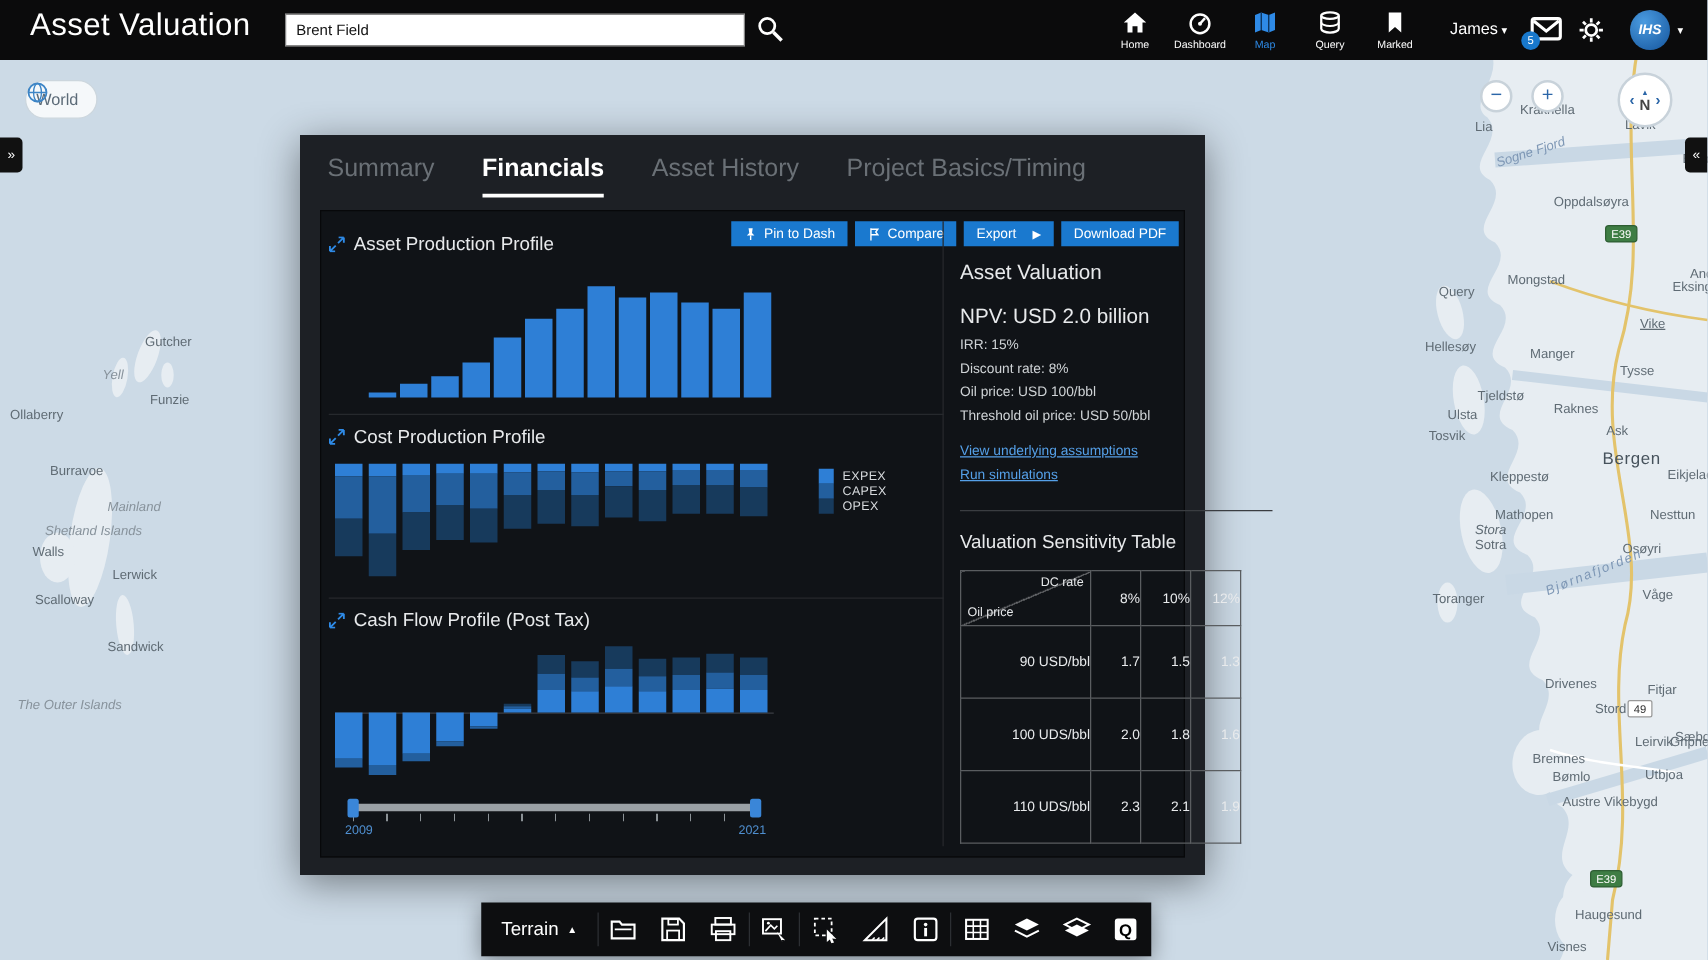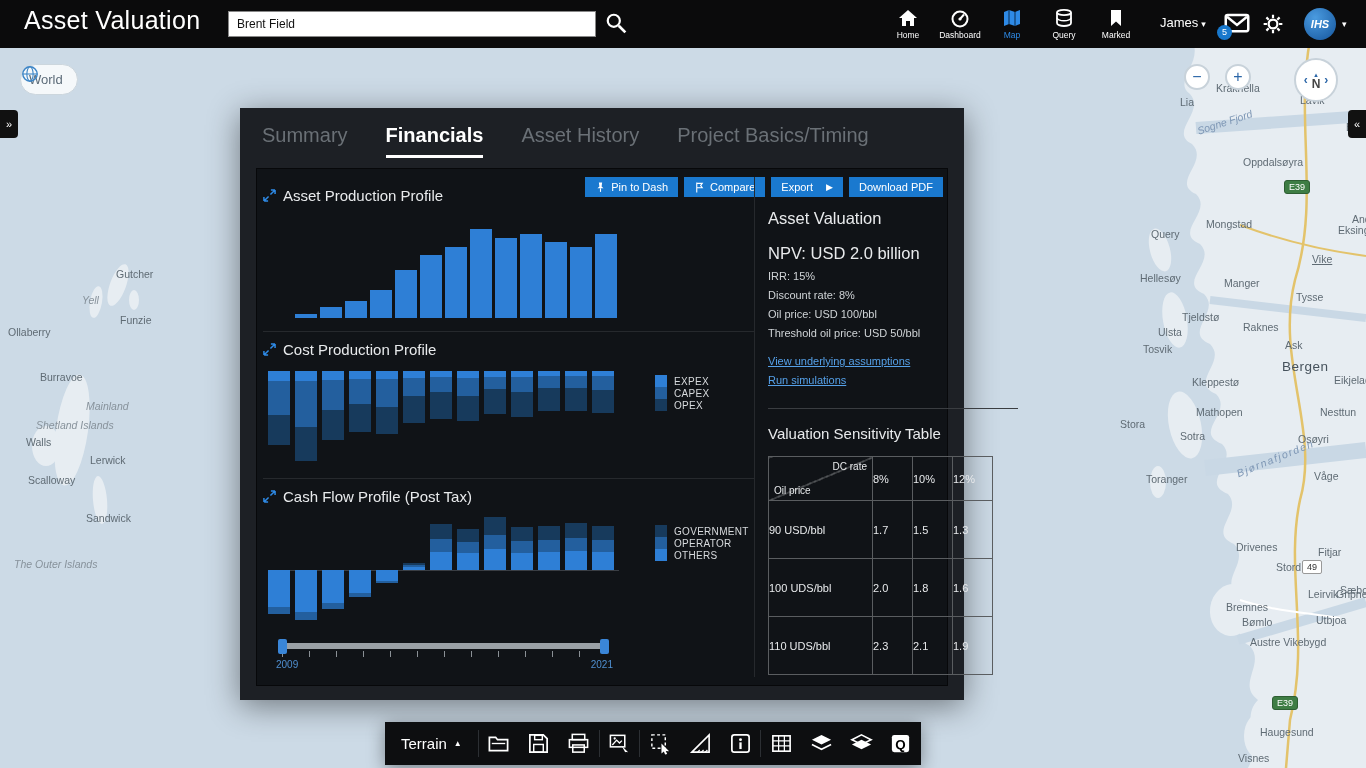--- a/index.html
+++ b/index.html
@@ -100,21 +100,21 @@
   
   #valuation { position:absolute; left:511px; top:40px; width:250px; color:#e8eaec; }
   #valuation h2 { font-size:16.5px; font-weight:normal; }
   #npv-line { font-size:16.5px; margin-top:16px; }
   .val-line { font-size:11px; color:#cfd3d6; margin-top:7px; }
   .val-link { display:block; font-size:11px; color:#55a0e8; text-decoration:underline; margin-top:7px; cursor:pointer; }
   .val-link:first-of-type { margin-top:16px; }
   #val-divider { height:1px; background:#3a3d41; margin:22px 0 16px; }
   #sens-title { font-size:15px; margin-bottom:14px; }
   #sens-table { border-collapse:collapse; }
-  #sens-table td { border:1px solid #5a5d60; color:#e8eaec; font-size:11px; text-align:left; }
+  #sens-table td { border:1px solid #5a5d60; color:#e8eaec; font-size:11px; text-align:right; }
   #sens-table .rowlbl { width:104px; }
   #sens-table .val { width:40px; }
   #sens-table tr.hdr td { height:44px; }
   #sens-table tr.data td { height:58px; }
   .corner { position:relative; width:104px; height:44px;
     background:linear-gradient(to bottom right, transparent 49.3%, #66686b 49.3% 50.7%, transparent 50.7%); }
   .corner .ct { position:absolute; right:5px; top:4px; font-size:10px; }
   .corner .cb { position:absolute; left:5px; bottom:4px; font-size:10px; }
 
   
@@ -182,21 +182,21 @@
       <span class="maplbl" style="left: 1182px; top: 311px;">Tjeldstø</span>
       <span class="maplbl" style="left: 1158px; top: 326px;">Ulsta</span>
       <span class="maplbl" style="left: 1243px; top: 321px;">Raknes</span>
       <span class="maplbl" style="left: 1143px; top: 343px;">Tosvik</span>
       <span class="maplbl" style="left: 1285px; top: 339px;">Ask</span>
       <span class="maplbl b" style="left: 1282px; top: 359px;">Bergen</span>
       <span class="maplbl" style="left: 1192px; top: 376px;">Kleppestø</span>
       <span class="maplbl" style="left: 1334px; top: 374px;">Eikjelade</span>
       <span class="maplbl" style="left: 1196px; top: 406px;">Mathopen</span>
       <span class="maplbl" style="left: 1320px; top: 406px;">Nesttun</span>
-      <span class="maplbl" style="left: 1120px; top: 418px;">Stora</span>
+      <span class="maplbl" style="left: 1180px; top: 418px; font-style: italic;">Stora</span>
       <span class="maplbl" style="left: 1180px; top: 430px;">Sotra</span>
       <span class="maplbl" style="left: 1298px; top: 433px;">Osøyri</span>
       <span class="maplbl fr2" style="left: 1234px; top: 452px;">Bjørnafjorden</span>
       <span class="maplbl" style="left: 1146px; top: 473px;">Toranger</span>
       <span class="maplbl" style="left: 1314px; top: 470px;">Våge</span>
       <span class="maplbl" style="left: 1336px; top: 540px; margin-top: 48px;">Gripne</span>
       <span class="maplbl" style="left: 1236px; top: 515px; margin-top: 26px;">Drivenes</span>
       <span class="maplbl" style="left: 1318px; top: 546px;">Fitjar</span>
       <span class="maplbl" style="left: 1276px; top: 561px;">Stord</span>
       <span class="maplbl" style="left: 1308px; top: 588px;">Leirvik</span>
@@ -536,34 +536,20 @@
           <div style="height: 19px; background: rgb(46, 127, 214);"></div>
         </div>
         <div class="cashstack" style="left: 297px; top: 58px;"></div>
         <div class="cashstack" style="left: 324px; bottom: 62px;">
           <div style="height: 14px; background: rgb(23, 58, 92);"></div>
           <div style="height: 12px; background: rgb(35, 95, 158);"></div>
           <div style="height: 18px; background: rgb(46, 127, 214);"></div>
         </div>
         <div class="cashstack" style="left: 324px; top: 58px;"></div>
       </div>
-    <div class="legend" style="top:356px;">
-      <div class="leg-row">
-        <div class="leg-sw" style="background: rgb(23, 58, 92);"></div>
-        <span>GOVERNMENT</span>
-      </div>
-      <div class="leg-row">
-        <div class="leg-sw" style="background: rgb(35, 95, 158);"></div>
-        <span>OPERATOR</span>
-      </div>
-      <div class="leg-row">
-        <div class="leg-sw" style="background: rgb(46, 127, 214);"></div>
-        <span>OTHERS</span>
-      </div>
-    </div>
 
     <div id="slider">
       <div class="track"></div>
       <div class="ticks"></div>
       <div class="handle l"></div>
       <div class="handle r"></div>
       <span class="sl-label l">2009</span>
       <span class="sl-label r">2021</span>
     </div>
 

